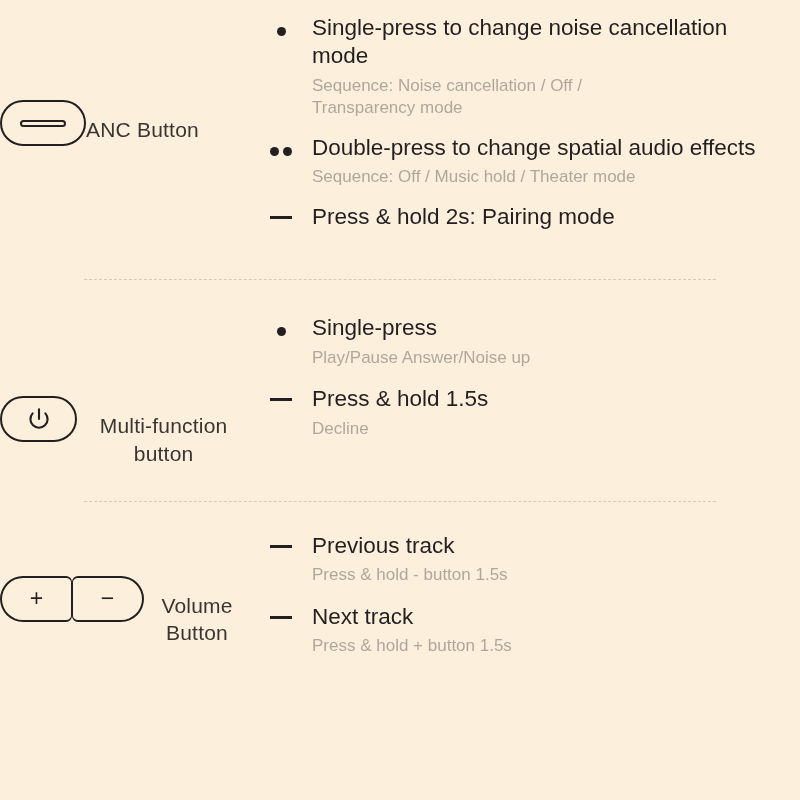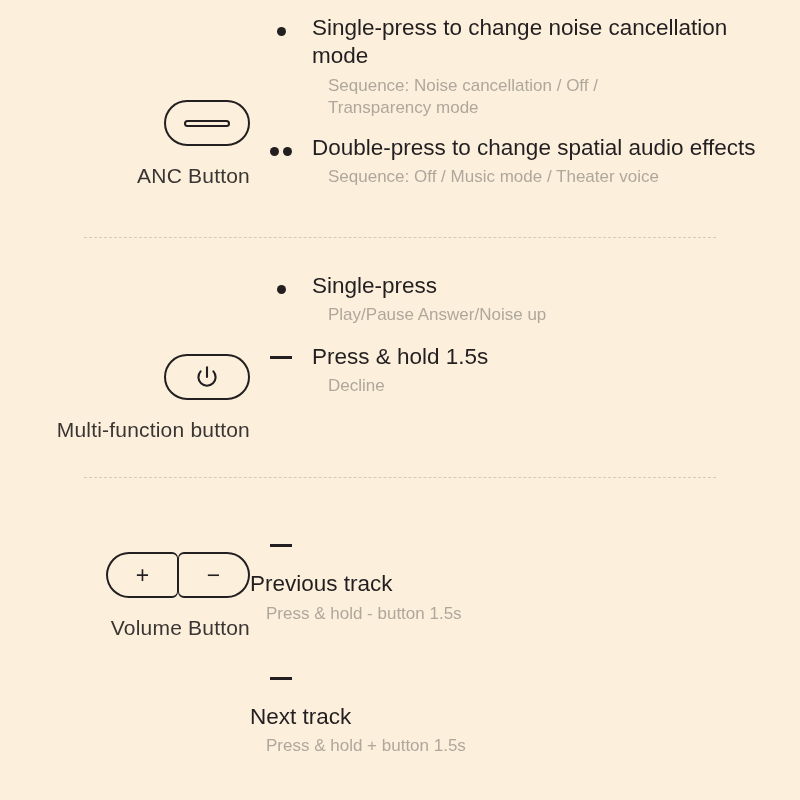--- a/index.html
+++ b/index.html
@@ -25,22 +25,21 @@
     display: flex;
     align-items: flex-start;
     box-sizing: border-box;
   }
 
   
   .icon-col {
     width: 250px;
     flex: 0 0 250px;
     display: flex;
-    flex-direction: column;
-    align-items: flex-end;
+    align-items: flex-start;
     box-sizing: border-box;
   }
   .icon-caption {
     margin-top: 16px;
     font-size: 21px;
     line-height: 1.3;
     color: #3a3532;
     text-align: center;
     letter-spacing: 0.2px;
   }
@@ -142,21 +141,20 @@
   .entry-title {
     font-size: 22.5px;
     line-height: 1.26;
     color: #231f20;
   }
   .entry-sub {
     font-size: 17px;
     line-height: 1.33;
     color: #b0a79c;
     margin-top: 4px;
-    margin-left: 16px;
   }
   .entry-sub.two-line {
     max-width: 300px;
   }
 
   .divider {
     height: 0;
     border-top: 1.5px dashed #d8cbb6;
     margin: 0 84px 0 84px;
   }
@@ -165,21 +163,21 @@
   #section-anc { padding-top: 14px; }
   #section-anc .icon-col { padding-top: 86px; }
   #section-anc .entry { margin-bottom: 14px; }
 
   #section-mf { padding-top: 34px; }
   #section-mf .icon-col { padding-top: 82px; }
   #section-mf .entry { margin-bottom: 16px; justify-content: flex-end; }
 
   #section-vol { padding-top: 30px; }
   #section-vol .icon-col { padding-top: 44px; }
-  #section-vol .entry { margin-bottom: 16px; flex-direction: column; }
+  #section-vol .entry { margin-bottom: 16px; }
 
   .sp-anc { height: 34px; }
   .sp-mf { height: 34px; }
 </style>
 </head>
 <body>
 
 <div class="page">
 
   <div class="section" id="section-anc">
@@ -205,24 +203,32 @@
 
       <div class="entry">
         <div class="marker">
           <div class="dots">
             <div class="dot"></div>
             <div class="dot"></div>
           </div>
         </div>
         <div class="entry-body">
           <div class="entry-title">Double-press to change spatial audio effects</div>
-          <div class="entry-sub">Sequence: Off / Music mode / Theater voice</div>
-        </div>
-      </div>
-
+          <div class="entry-sub">Sequence: Off / Music hold / Theater mode</div>
+        </div>
+      </div>
+
+      <div class="entry">
+        <div class="marker">
+          <div class="dash"></div>
+        </div>
+        <div class="entry-body">
+          <div class="entry-title">Press &amp; hold 2s: Pairing mode</div>
+        </div>
+      </div>
     </div>
   </div>
 
   <div class="sp-anc"></div>
   <div class="divider"></div>
 
   <div class="section" id="section-mf">
     <div class="icon-col">
       <div class="mf-graphic">
         <svg width="26" height="26" viewBox="0 0 26 26">

